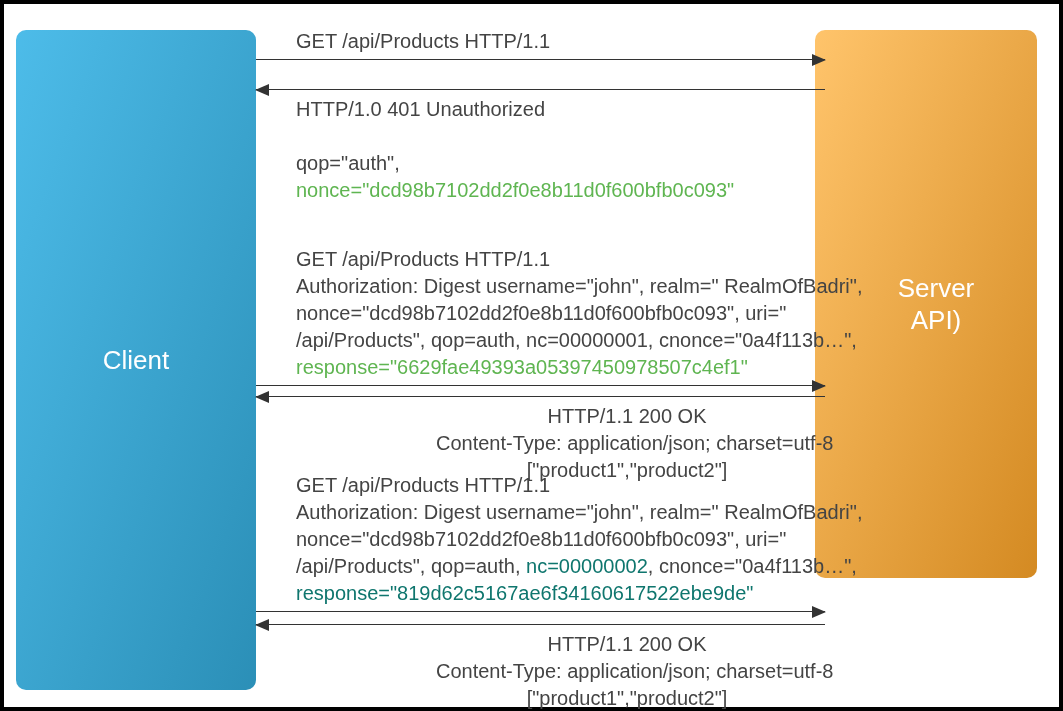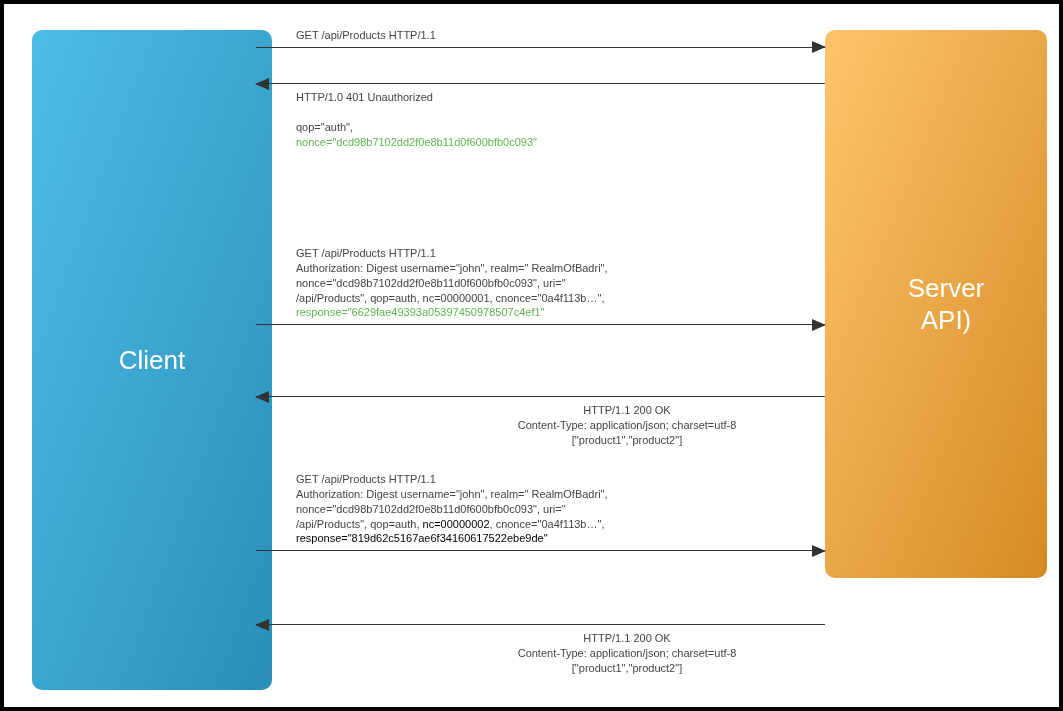--- a/index.html
+++ b/index.html
@@ -28,23 +28,23 @@
     border-radius: 10px;
     display: flex;
     flex-direction: column;
     align-items: center;
     justify-content: center;
     color: #fff;
     font-size: 26px;
     text-align: center;
     line-height: 1.25;
   }
-  .client { left: 28px; top: 26px; width: 240px; height: 660px;
+  .client { left: 12px; top: 26px; width: 240px; height: 660px;
             background: linear-gradient(to bottom right, #4dbce9, #2b8fb7); }
-  .server { right: 12px; top: 26px; width: 222px; height: 548px;
+  .server { right: 22px; top: 26px; width: 222px; height: 548px;
             background: linear-gradient(to bottom right, #ffc46b, #d48a22); padding-left: 20px; }
 
   .arrow-row {
     position: absolute;
     left: 252px;
     width: 569px; 
   }
   .arrow-line {
     position: relative;
     height: 0;
@@ -59,28 +59,28 @@
   }
   .arrow-line.to-right::after {
     right: -1px; top: -6.5px;
     border-left: 14px solid #333;
   }
   .arrow-line.to-left::before {
     left: -1px; top: -6.5px;
     border-right: 14px solid #333;
   }
   .msg {
-    font-size: 11px;
+    font-size: 20px;
     color: #444;
     line-height: 1.35;
     margin: 0 7px 4px 40px;
     white-space: nowrap;
   }
   .msg .green { color: #5fb551; }
-  .msg .red   { color: #000000; }
+  .msg .red   { color: #0f766e; }
   .msg.center { text-align: center; margin-left: 180px; }
 </style>
 </head>
 <body>
 
 <div class="frame">
   <div class="canvas">
 
     <div class="lifeline client">
       <span>Client</span>
@@ -91,21 +91,21 @@
       <span>API)</span>
     </div>
 
     <div class="arrow-row" style="top:24px">
       <div class="msg">
         <span>GET /api/Products HTTP/1.1</span>
       </div>
       <div class="arrow-line to-right"></div>
     </div>
 
-    <div class="arrow-row" style="top:79px">
+    <div class="arrow-row" style="top:85px">
       <div class="arrow-line to-left"></div>
       <div class="msg" style="margin-top:6px">
         <span>HTTP/1.0 401 Unauthorized</span><br>
         <br>
         <span>qop="auth",</span><br>
         <span class="green">nonce="dcd98b7102dd2f0e8b11d0f600bfb0c093"</span>
       </div>
     </div>
 
     <div class="arrow-row" style="top:242px">

